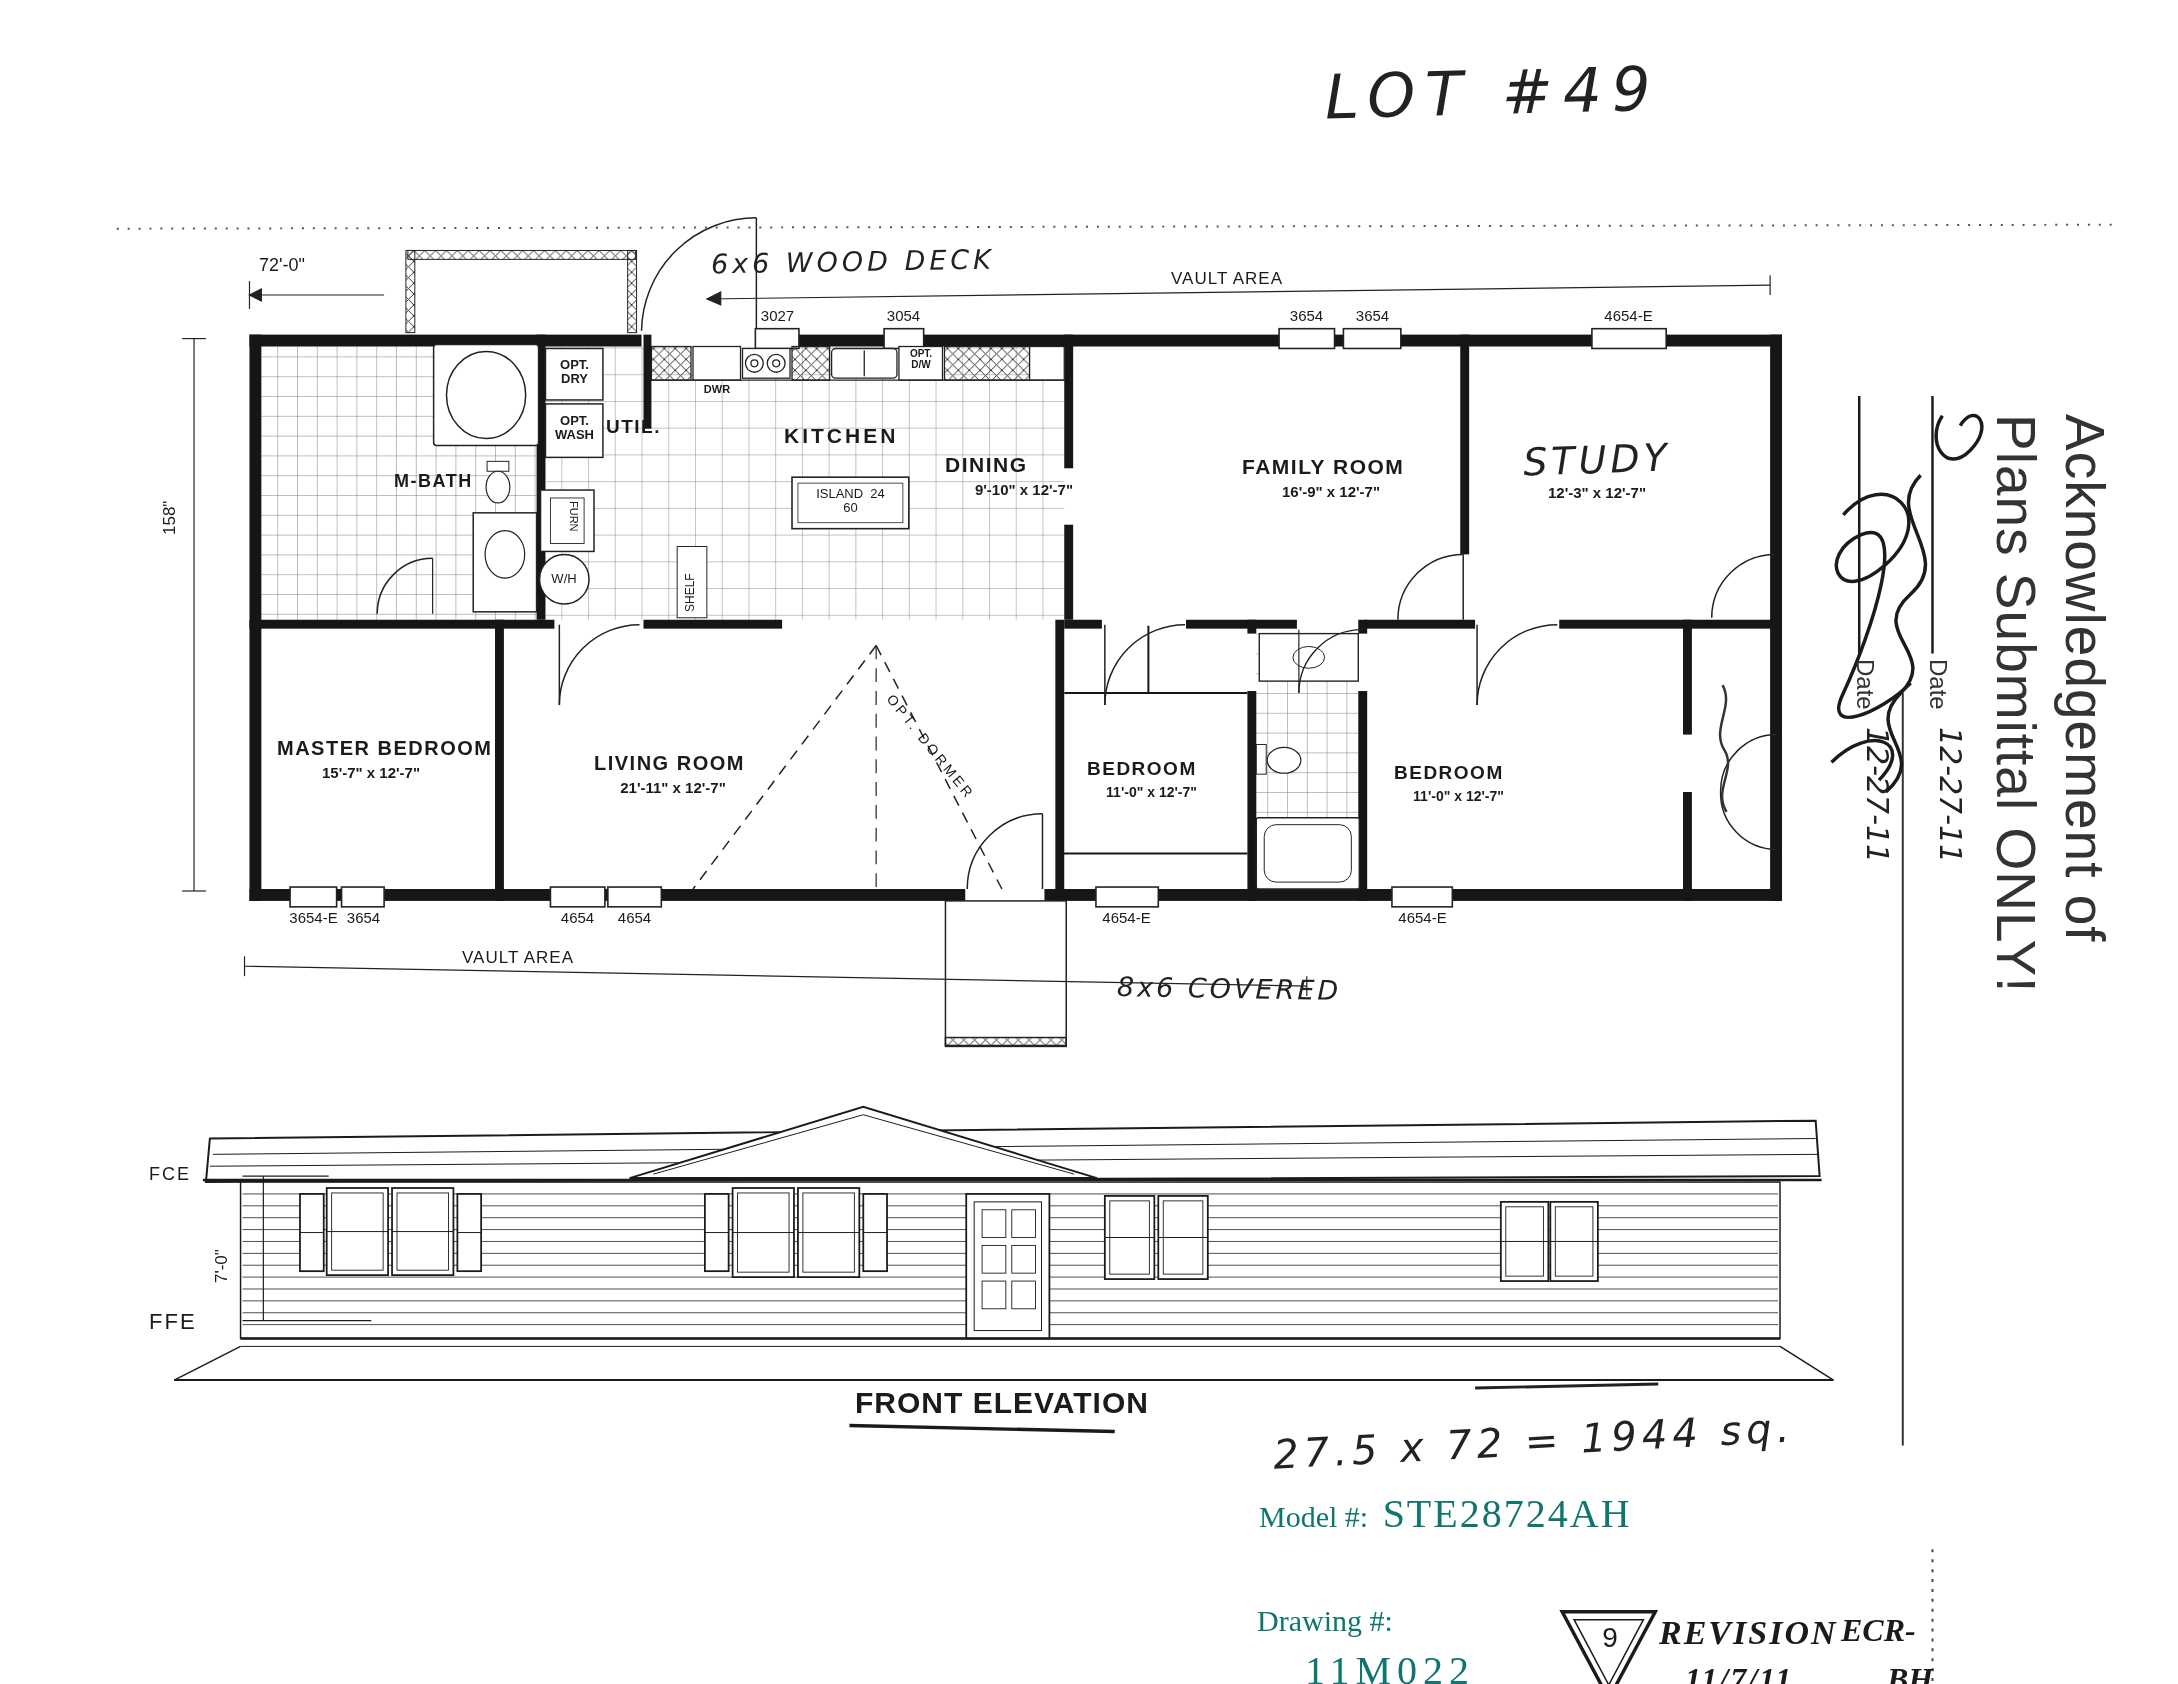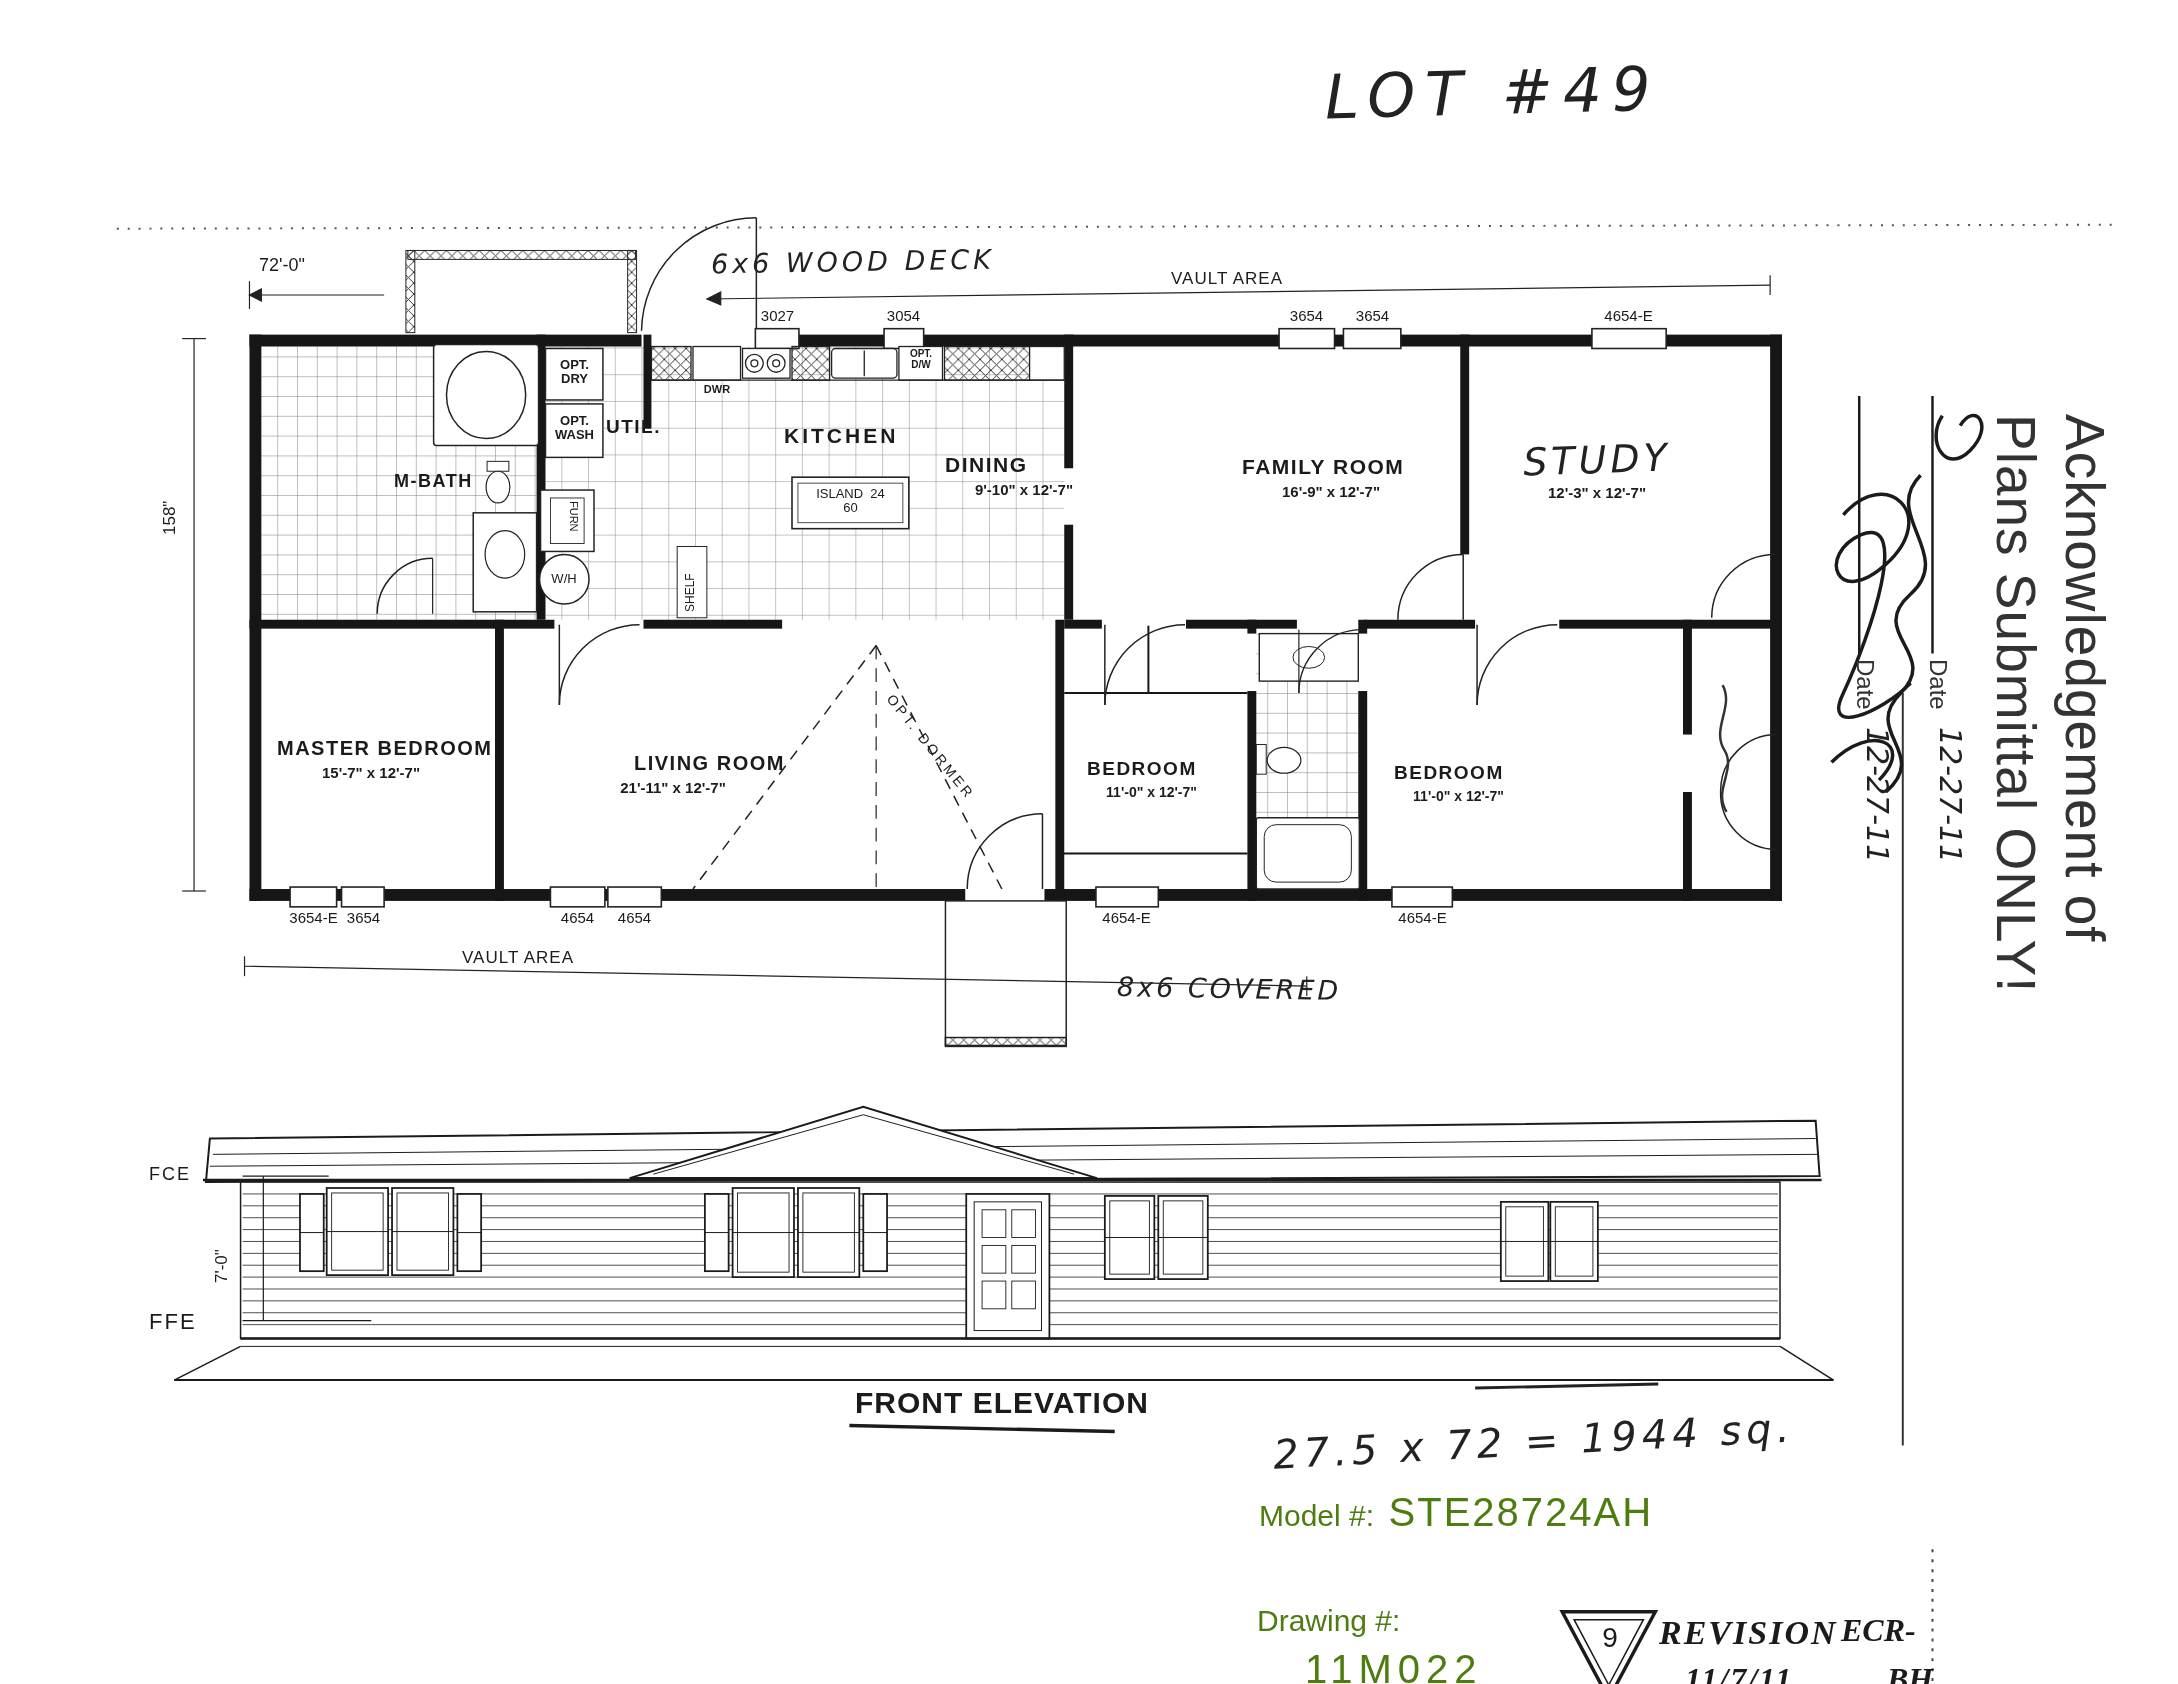--- a/index.html
+++ b/index.html
@@ -6,21 +6,21 @@
   #page{position:relative;width:2178px;height:1684px;background:#ffffff;overflow:hidden;
         font-family:"Liberation Sans",sans-serif;color:#1b1b1b;}
   #page svg{position:absolute;left:0;top:0;}
   .lbl{position:absolute;white-space:nowrap;color:#1b1b1b;}
   .room{font-weight:700;letter-spacing:1.5px;text-align:left;}
   .dims{font-weight:600;text-align:center;}
   .tag{font-size:15px;text-align:center;width:75px;}
   .fix{font-weight:600;text-align:center;line-height:1.05;}
   .hand{font-family:"DejaVu Sans",sans-serif;font-style:italic;color:#222;}
   .serifit{font-family:"Liberation Serif",serif;font-style:italic;font-weight:600;}
-  .stick{font-family:Liberation Sans, sans-serif;font-weight:400;color:#4d7c0f;}
+  .stick{font-family:Liberation Serif, serif;font-weight:400;color:#0f766e;}
   .whitebg{background:#fff;padding:0 5px;}
   .rot{transform-origin:0 0;}
 </style>
 </head>
 <body>
 
 <div id="page">
 
 <svg width="2178" height="1684" viewBox="0 0 2200 1701">
   <defs>
@@ -333,21 +333,21 @@
 </div>
 <div class="lbl" style="left:1513px;top:438px;width:168px;">
   <div class="hand" style="font-size:38px;letter-spacing:4px;transform:rotate(-2deg);text-align:center;">STUDY</div>
   <div class="dims" style="font-size:15px;margin-top:2px;">12'-3" x 12'-7"</div>
 </div>
 <div class="lbl" style="left:277px;top:737px;width:188px;">
   <div class="room" style="font-size:20px;">MASTER BEDROOM</div>
   <div class="dims" style="font-size:15px;margin-top:4px;">15'-7" x 12'-7"</div>
 </div>
 <div class="lbl" style="left:594px;top:752px;width:158px;">
-  <div class="room" style="font-size:20px;margin-left:40px;">LIVING ROOM</div>
+  <div class="room" style="font-size:20px;">LIVING ROOM</div>
   <div class="dims" style="font-size:15px;margin-top:4px;">21'-11" x 12'-7"</div>
 </div>
 <div class="lbl" style="left:1087px;top:758px;width:129px;">
   <div class="room" style="font-size:19px;">BEDROOM</div>
   <div class="dims" style="font-size:14px;margin-top:4px;">11'-0" x 12'-7"</div>
 </div>
 <div class="lbl" style="left:1394px;top:762px;width:129px;">
   <div class="room" style="font-size:19px;">BEDROOM</div>
   <div class="dims" style="font-size:14px;margin-top:4px;">11'-0" x 12'-7"</div>
 </div>

